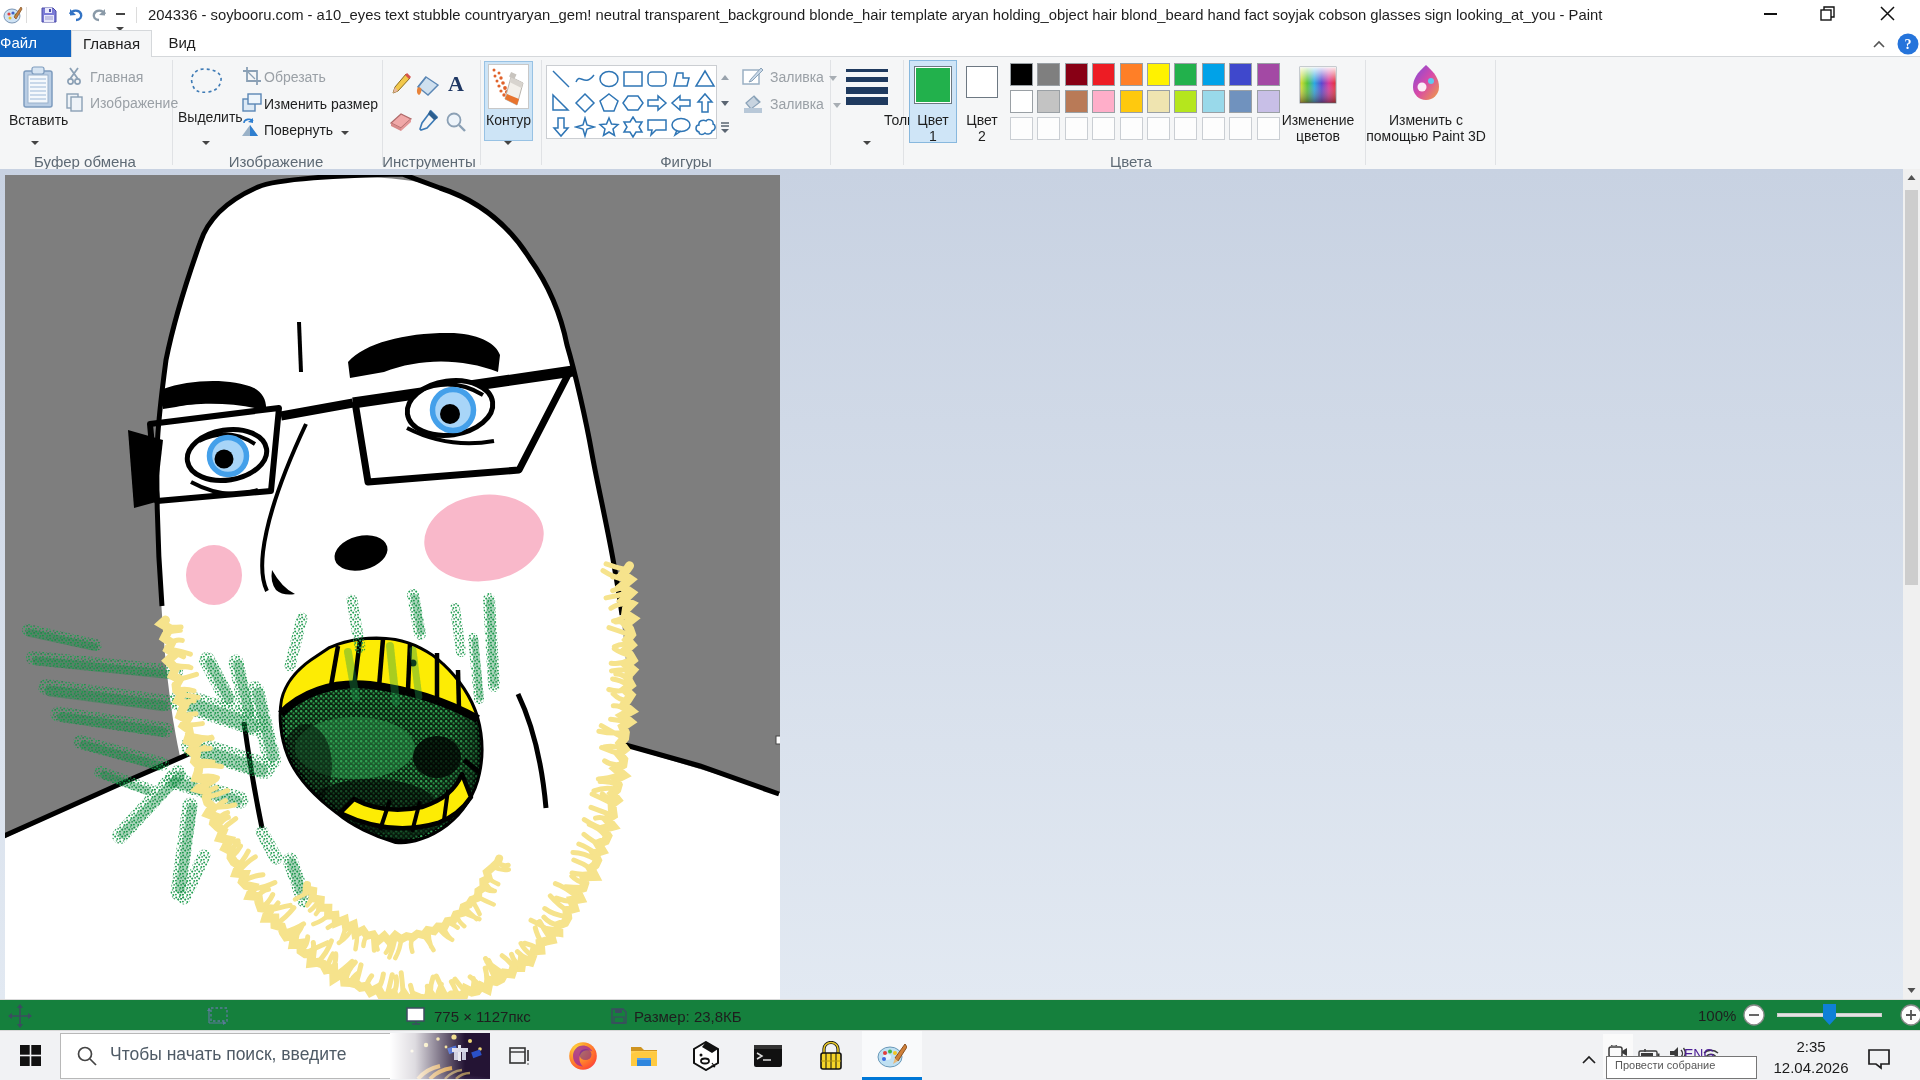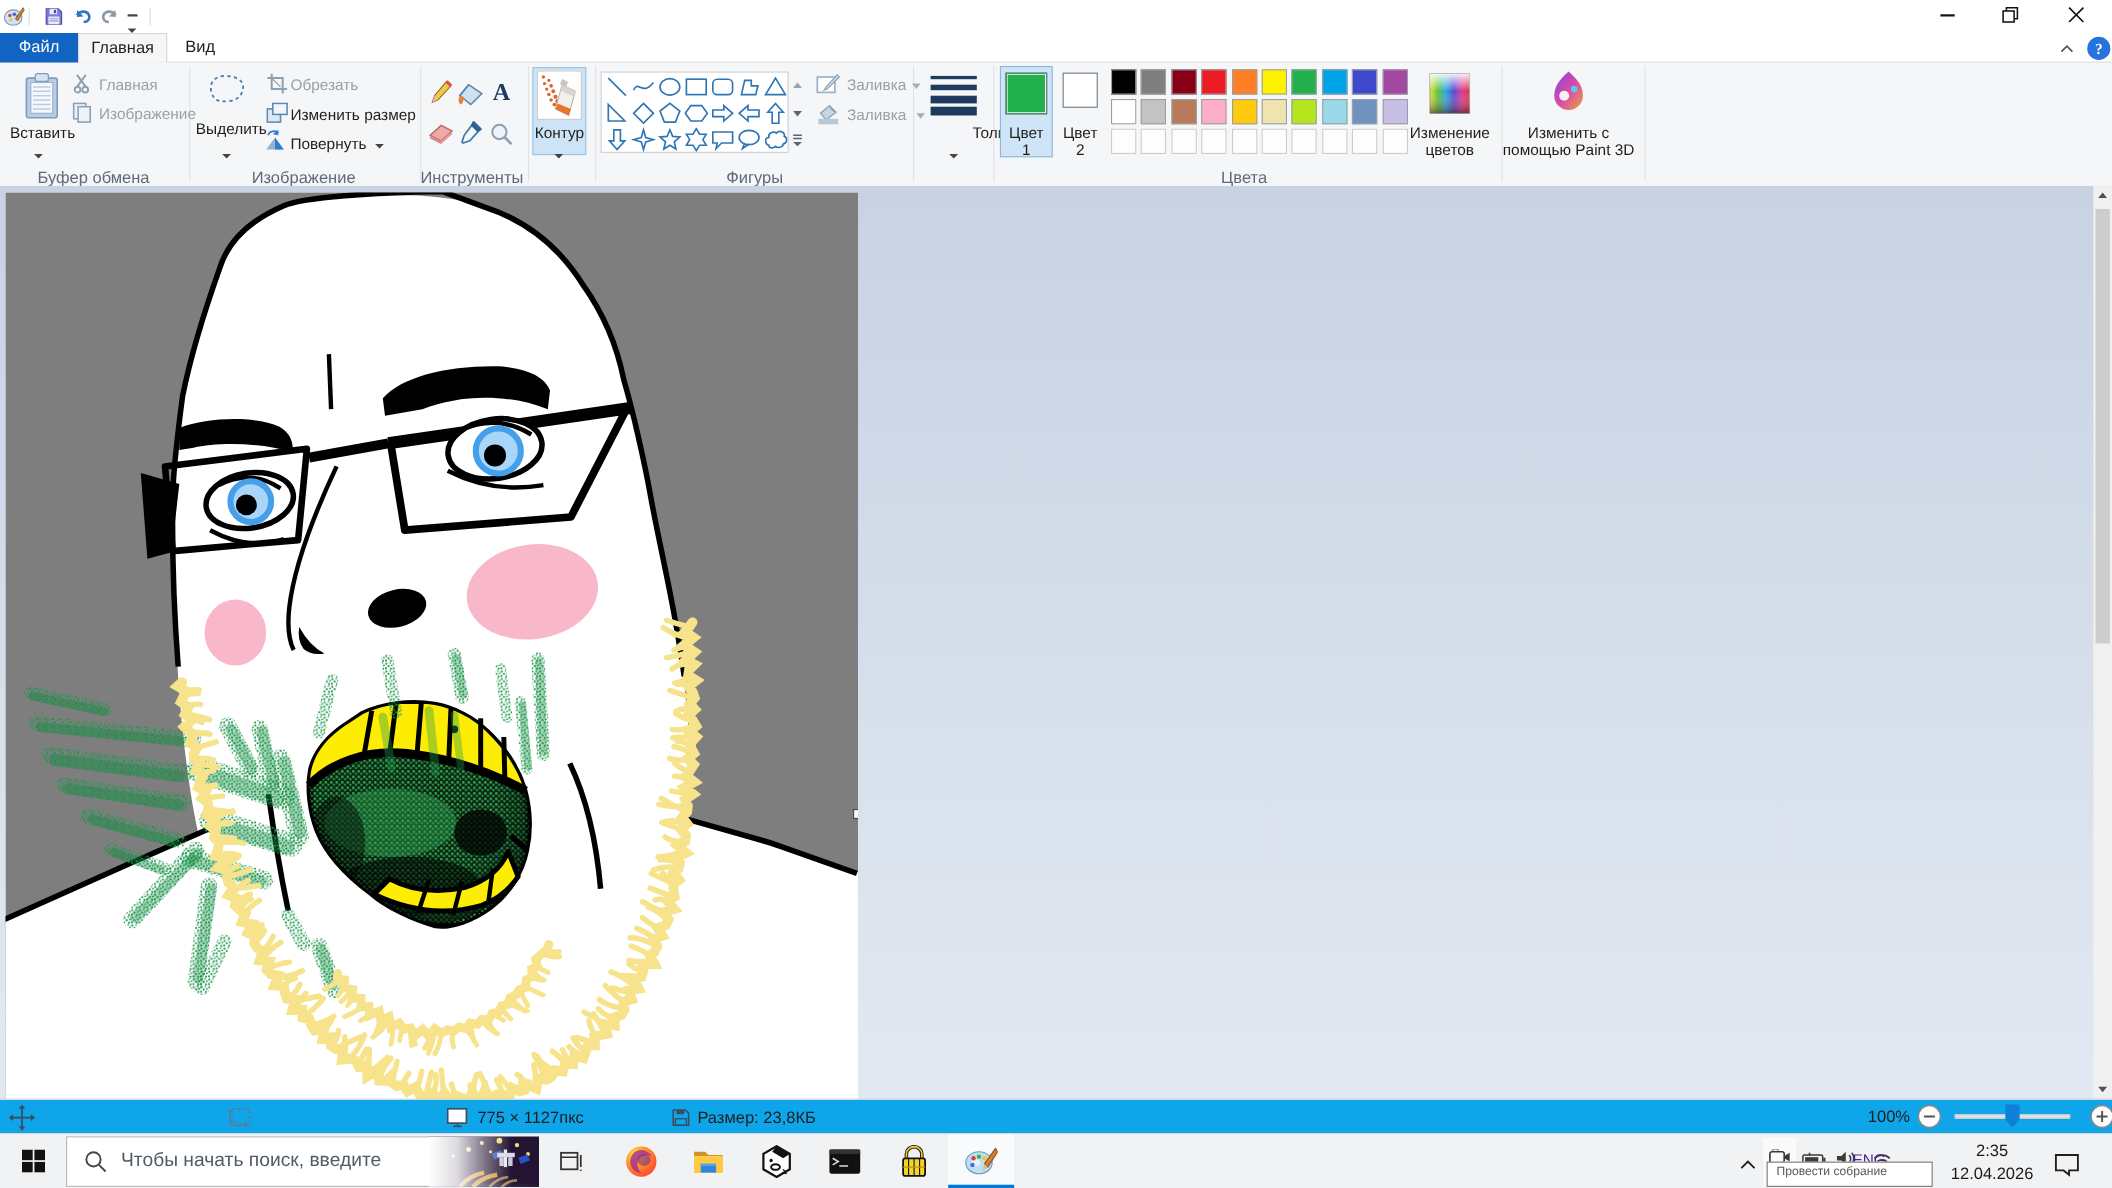--- a/index.html
+++ b/index.html
@@ -1,20 +1,20 @@
 <!DOCTYPE html>
 <html><head><meta charset="utf-8"><style>
 *{margin:0;padding:0;box-sizing:border-box}
 html,body{width:1920px;height:1080px;overflow:hidden;font-family:"Liberation Sans",sans-serif;}
 .abs{position:absolute}
 #titlebar{position:absolute;left:0;top:0;width:1920px;height:30px;background:#fff}
 #tabrow{position:absolute;left:0;top:30px;width:1920px;height:27px;background:#fff;border-bottom:1px solid #d5d8db}
 #ribbon{position:absolute;left:0;top:57px;width:1920px;height:112px;background:#f5f6f7}
 #canvas{position:absolute;left:0;top:169px;width:1920px;height:830px;background:linear-gradient(#c8d2e2,#e2e9f2)}
-#statusbar{position:absolute;left:0;top:999px;width:1920px;height:31px;background:#0ea5e9;border-top:1px solid #d9d9d9}
+#statusbar{position:absolute;left:0;top:999px;width:1920px;height:31px;background:#15803d;border-top:1px solid #d9d9d9}
 #taskbar{position:absolute;left:0;top:1030px;width:1920px;height:50px;background:#f1f2f4;border-top:1px solid #d8d8d8}
 .sep{position:absolute;top:3px;height:105px;width:1px;background:#e0e2e5}
 .glabel{position:absolute;top:96px;font-size:15px;color:#5e6a75;text-align:center;white-space:nowrap}
 .btxt{font-size:14px;color:#1e1e1e;white-space:nowrap}
 .gray{color:#9aa0a6}
 .caret{display:inline-block;width:0;height:0;border-left:4px solid transparent;border-right:4px solid transparent;border-top:4px solid #444}
 </style></head><body>
 
 <div id="titlebar">
 <div class="abs" style="left:3px;top:5px"><svg width="20" height="20" viewBox="0 0 20 20" style="">
@@ -36,31 +36,32 @@
 <div class="abs" style="left:66px;top:6px"><svg width="18" height="18" viewBox="0 0 18 18" style="">
         <path d="M4 8 C6 4 13 3 15 8 C16 11 14 14 10 14" fill="none" stroke="#3273c4" stroke-width="2.4"></path>
         <path d="M4 3 L4 9.5 L10 9 Z" fill="#3273c4"></path>
       </svg></div>
 <div class="abs" style="left:91px;top:6px"><svg width="18" height="18" viewBox="0 0 18 18" style="">
         <path d="M14 8 C12 4 5 3 3 8 C2 11 4 14 8 14" fill="none" stroke="#8a9aa8" stroke-width="2.4"></path>
         <path d="M14 3 L14 9.5 L8 9 Z" fill="#8a9aa8"></path>
       </svg></div>
 <div class="abs" style="left:116px;top:13px"><span style="display:block;width:9px;height:1.5px;background:#444;margin-bottom:2px"></span><span class="caret"></span></div>
 <div class="abs" style="left:136px;top:7px;width:1px;height:16px;background:#dcdcdc"></div>
+<div class="abs btxt" style="left:148px;top:7px;font-size:14.8px">204336 - soybooru.com - a10_eyes text stubble countryaryan_gem! neutral transparent_background blonde_hair template aryan holding_object hair blond_beard hand fact soyjak cobson glasses sign looking_at_you - Paint</div>
 <div class="abs" style="left:1764px;top:13px;width:13px;height:1.5px;background:#111"></div>
 <svg class="abs" style="left:1820px;top:6px" width="16" height="16">
       <rect x="1" y="4" width="10" height="10" fill="#fff" stroke="#111" stroke-width="1.4"></rect>
       <path d="M4 4 V1 H14 V11 H11" fill="none" stroke="#111" stroke-width="1.4"></path>
     </svg>
 <svg class="abs" style="left:1880px;top:6px" width="16" height="16">
       <path d="M1 1 L14 14 M14 1 L1 14" stroke="#111" stroke-width="1.5"></path>
     </svg>
 </div>
 <div id="tabrow">
-<div class="abs" style="left:0;top:0;width:71px;height:27px;background:#1164c1;color:#fff;font-size:15px;text-align:center;line-height:26px">Файл</div>
+<div class="abs" style="left:0;top:0;width:71px;height:27px;background:#1164c1;color:#fff;font-size:15px;text-align:left;line-height:26px">Файл</div>
 <div class="abs" style="left:71px;top:0;width:81px;height:27px;background:#f5f6f7;border:1px solid #d5d8db;border-bottom:none;color:#1e1e1e;font-size:15px;text-align:center;line-height:26px">Главная</div>
 <div class="abs" style="left:152px;top:0;width:60px;height:27px;color:#1e1e1e;font-size:15px;text-align:center;line-height:26px">Вид</div>
 <svg class="abs" style="left:1872px;top:9px" width="14" height="10">
       <path d="M2 8 L7 3 L12 8" fill="none" stroke="#555" stroke-width="1.6"></path>
     </svg>
 <svg class="abs" style="left:1897px;top:3px" width="22" height="22">
       <circle cx="11" cy="11" r="10.5" fill="#2574db"></circle>
       <text x="11" y="16" font-size="14" font-weight="bold" fill="#fff" text-anchor="middle" font-family="Liberation Serif">?</text>
     </svg>
 </div>

